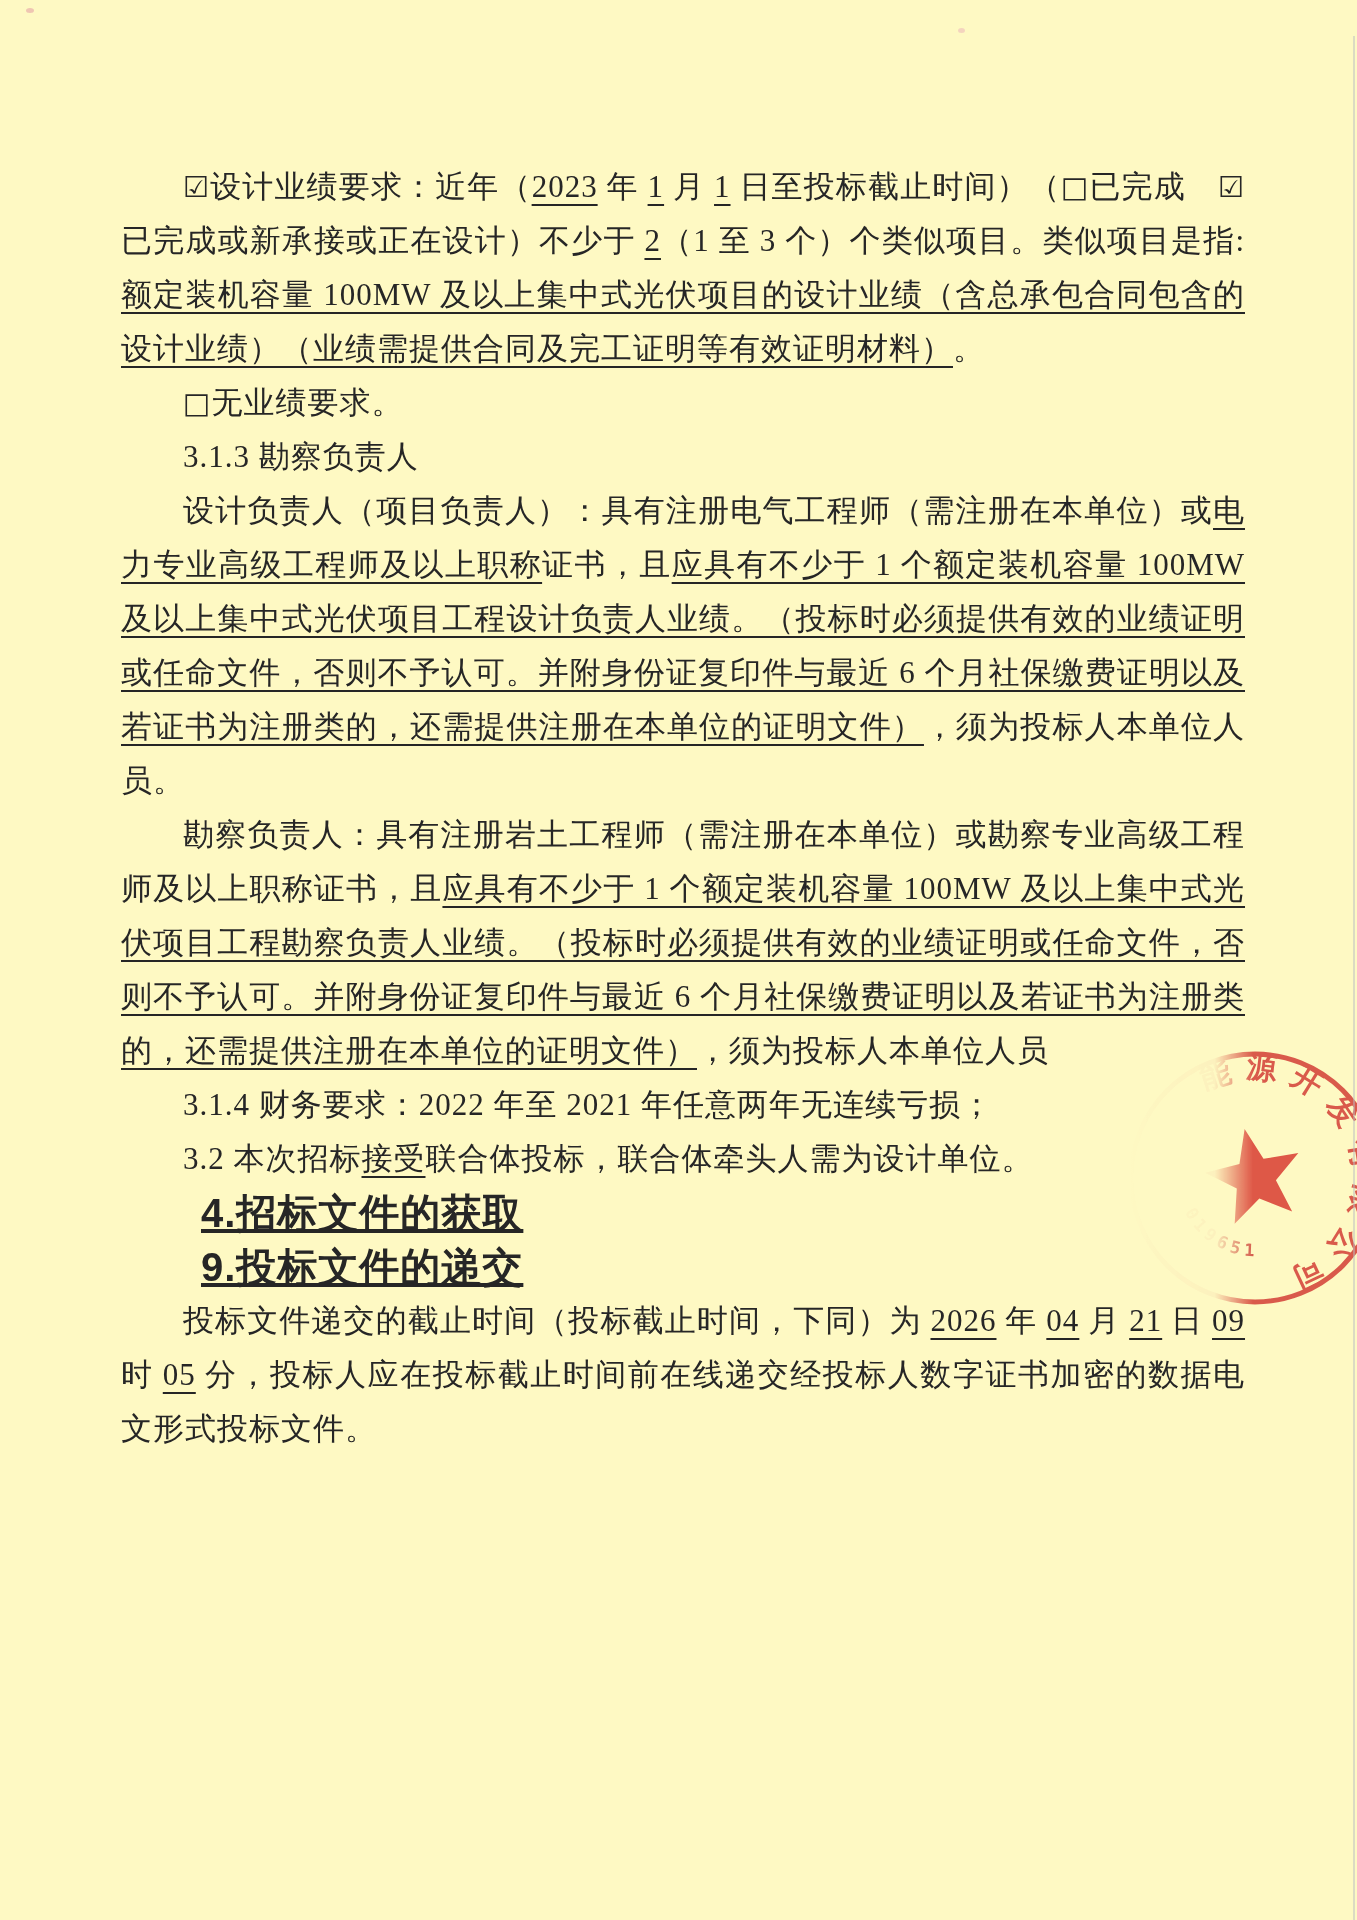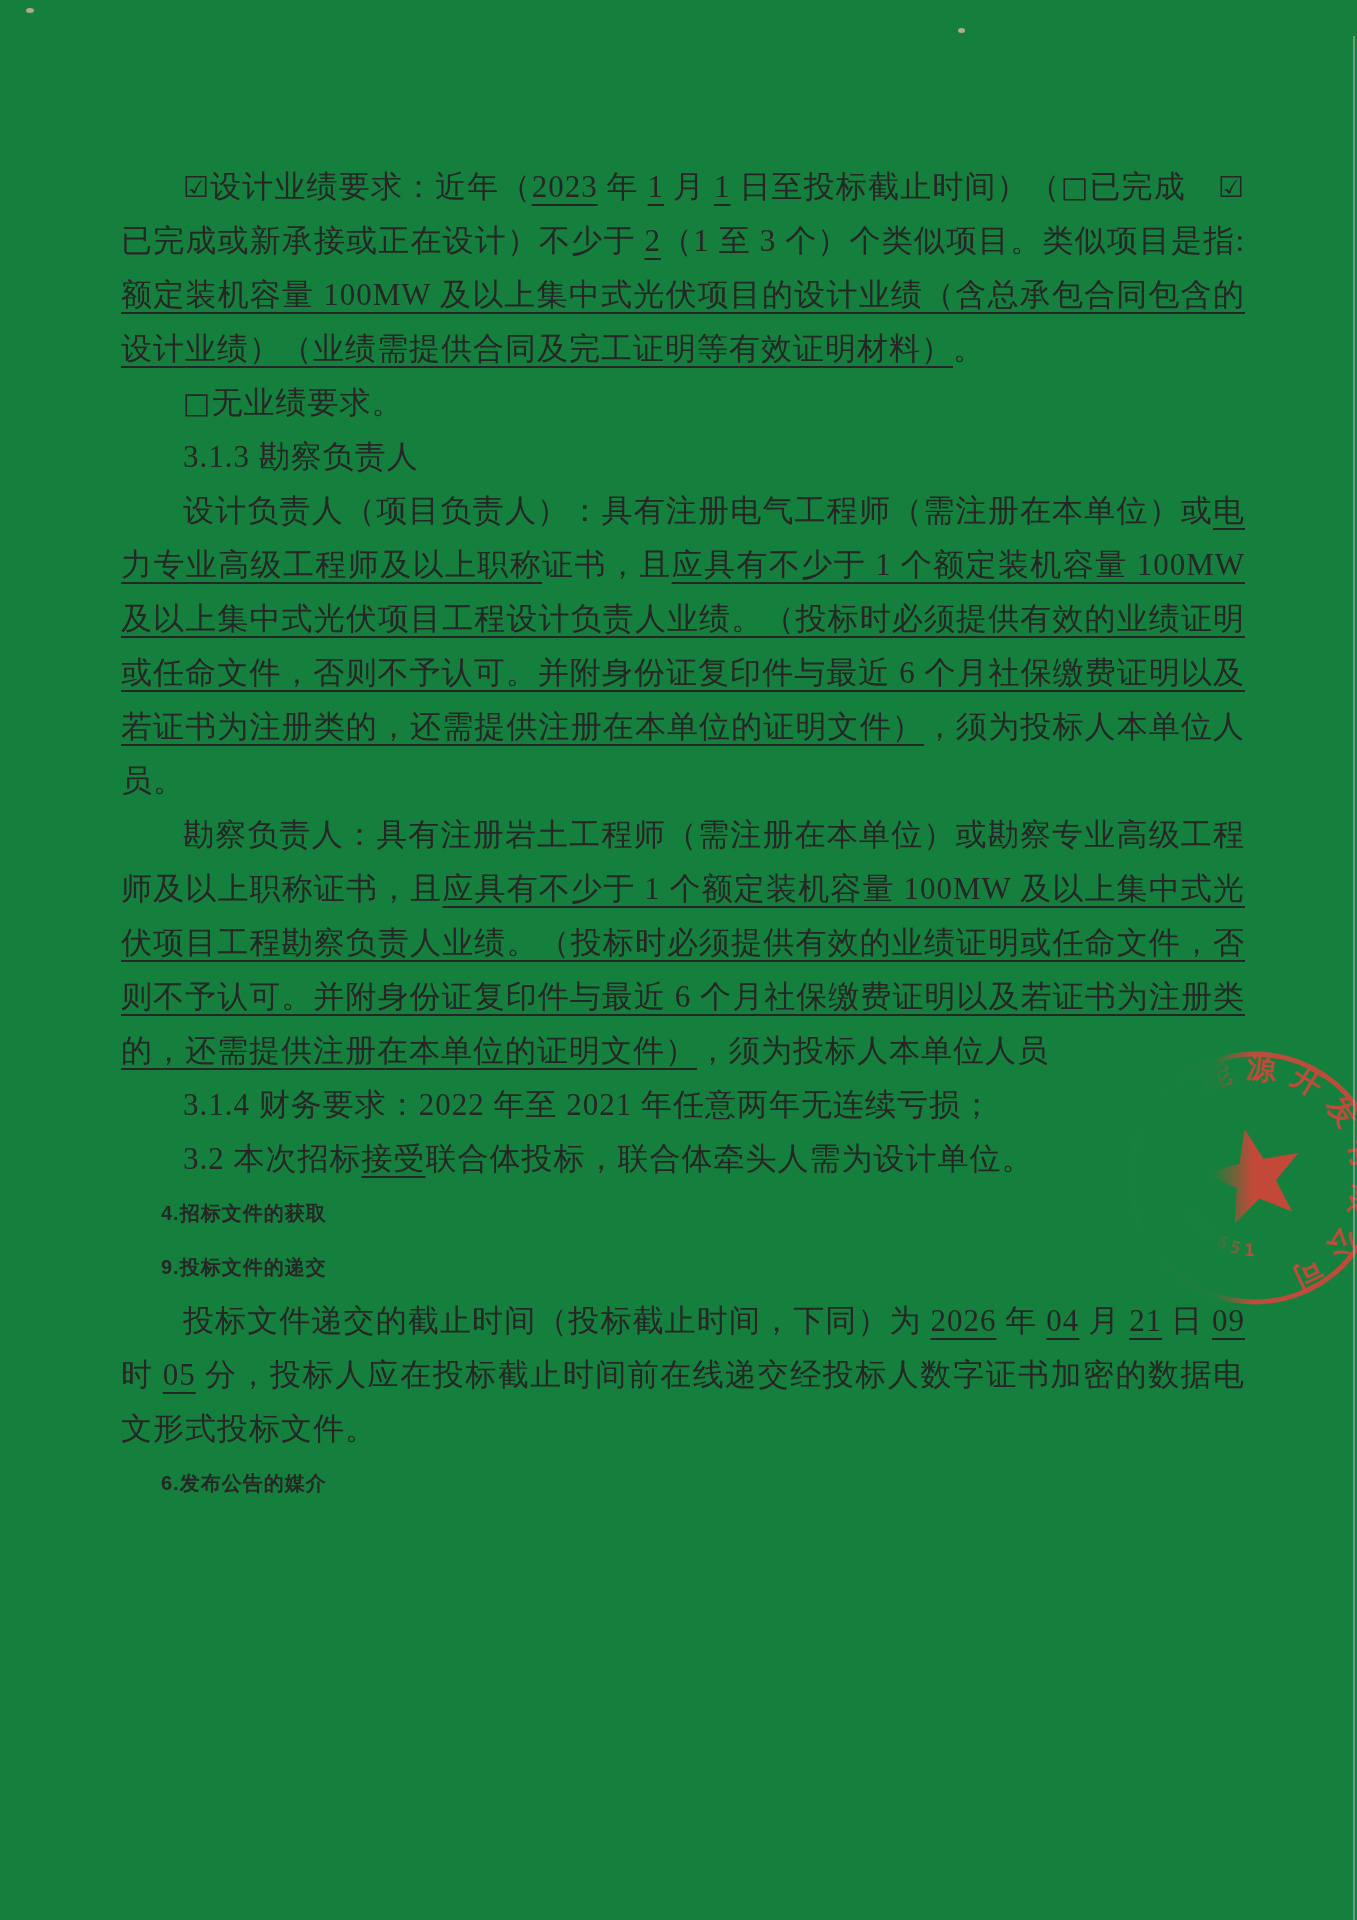--- a/index.html
+++ b/index.html
@@ -1,19 +1,19 @@
 <!DOCTYPE html>
 <html><head>
 <meta charset="utf-8">
 <style>
   html,body { margin:0; padding:0; background:#ffffff; }
   .page {
     position:relative;
     width:1357px; height:1920px;
-    background:#15803d;
+    background:#fef9c3;
     overflow:hidden;
     font-family:"Liberation Serif","DejaVu Serif",serif;
     color:#262626;
   }
   .doc {
     position:absolute;
     left:121px; top:160px;
     width:1124px;
   }
   p.para {
@@ -21,21 +21,22 @@
     font-size:31px;
     line-height:54px;
     text-align:justify;
     text-indent:2em;
     letter-spacing:1px;
     word-break:break-all;
   }
   p.heading {
     font-family:"Liberation Sans","DejaVu Sans",sans-serif;
     font-weight:700;
-    font-size:20px;
+    font-size:40px;
+    text-decoration:underline;
   }
   span.seg { }
   span.u {
     text-decoration:underline;
     text-underline-offset:7px;
     text-decoration-thickness:1.5px;
   }
   span.cb {
     font-family:"DejaVu Sans",sans-serif;
     font-size:29px;
@@ -69,21 +70,20 @@
       <p class="para"><span class="seg cb">☑</span><span class="seg">设计业绩要求：近年（</span><span class="seg u">2023</span><span class="seg"> 年 </span><span class="seg u">1</span><span class="seg"> 月 </span><span class="seg u">1</span><span class="seg"> 日至投标截止时间）（</span><span class="seg cb">□</span><span class="seg">已完成　</span><span class="seg cb b">☑</span><span class="seg">已完成或新承接或正在设计）不少于 </span><span class="seg u">2</span><span class="seg">（1 至 3 个）个类似项目。类似项目是指:</span><span class="seg u">额定装机容量 100MW 及以上集中式光伏项目的设计业绩（含总承包合同包含的设计业绩）（业绩需提供合同及完工证明等有效证明材料）</span><span class="seg">。</span></p>
       <p class="para"><span class="seg cb">□</span><span class="seg">无业绩要求。</span></p>
       <p class="para"><span class="seg">3.1.3 勘察负责人</span></p>
       <p class="para"><span class="seg">设计负责人（项目负责人）：具有注册电气工程师（需注册在本单位）或</span><span class="seg u">电力专业高级工程师及以上职称</span><span class="seg">证书，且</span><span class="seg u">应具有不少于 1 个额定装机容量 100MW 及以上集中式光伏项目工程设计负责人业绩。（投标时必须提供有效的业绩证明或任命文件，否则不予认可。并附身份证复印件与最近 6 个月社保缴费证明以及若证书为注册类的，还需提供注册在本单位的证明文件）</span><span class="seg">，须为投标人本单位人员。</span></p>
       <p class="para"><span class="seg">勘察负责人：具有注册岩土工程师（需注册在本单位）或勘察专业高级工程师及以上职称证书，且</span><span class="seg u">应具有不少于 1 个额定装机容量 100MW 及以上集中式光伏项目工程勘察负责人业绩。（投标时必须提供有效的业绩证明或任命文件，否则不予认可。并附身份证复印件与最近 6 个月社保缴费证明以及若证书为注册类的，还需提供注册在本单位的证明文件）</span><span class="seg">，须为投标人本单位人员</span></p>
       <p class="para"><span class="seg">3.1.4 财务要求：2022 年至 2021 年任意两年无连续亏损；</span></p>
       <p class="para"><span class="seg">3.2 本次招标</span><span class="seg u">接受</span><span class="seg">联合体投标，联合体牵头人需为设计单位。</span></p>
       <p class="para heading"><span class="seg">4.招标文件的获取</span></p>
       <p class="para heading"><span class="seg">9.投标文件的递交</span></p>
       <p class="para"><span class="seg">投标文件递交的截止时间（投标截止时间，下同）为 </span><span class="seg u">2026</span><span class="seg"> 年 </span><span class="seg u">04</span><span class="seg"> 月 </span><span class="seg u">21</span><span class="seg"> 日 </span><span class="seg u">09</span><span class="seg"> 时 </span><span class="seg u">05</span><span class="seg"> 分，投标人应在投标截止时间前在线递交经投标人数字证书加密的数据电文形式投标文件。</span></p>
-      <p class="para heading"><span class="seg">6.发布公告的媒介</span></p>
     </div>
 
   <div class="stamp">
     <svg width="237" height="292" viewBox="0 0 237 292" xmlns="http://www.w3.org/2000/svg">
       <defs>
         <linearGradient id="fadeL" x1="0" y1="0" x2="1" y2="0">
           <stop offset="0" stop-color="#ffffff" stop-opacity="0"></stop>
           <stop offset="0.40" stop-color="#ffffff" stop-opacity="0.05"></stop>
           <stop offset="0.56" stop-color="#ffffff" stop-opacity="1"></stop>
           <stop offset="1" stop-color="#ffffff" stop-opacity="1"></stop>

